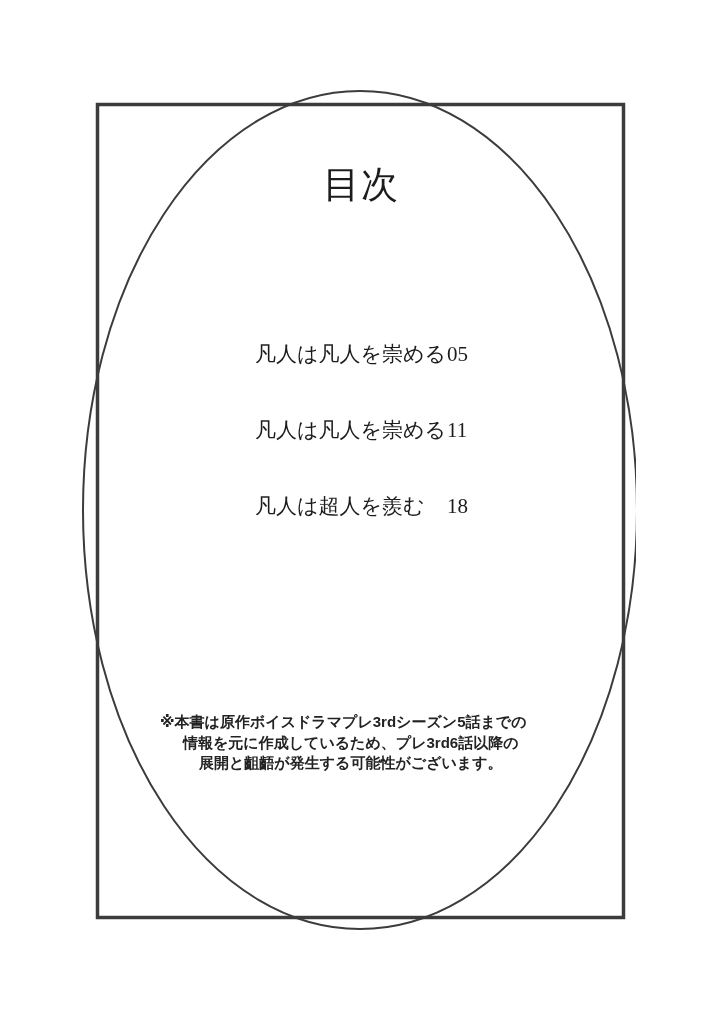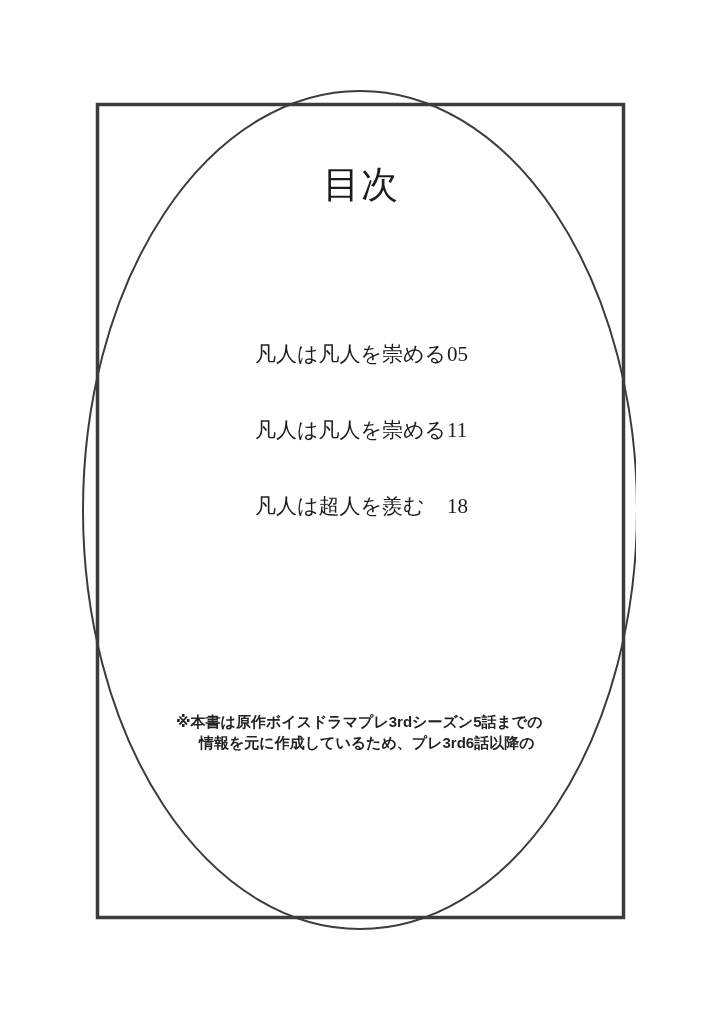--- a/index.html
+++ b/index.html
@@ -65,21 +65,21 @@
   .toc-label {
     width: 192px;
     white-space: nowrap;
   }
   .toc-pagenum {
     white-space: nowrap;
     text-align: right;
   }
   .disclaimer {
     position: absolute;
-    left: 176px;
+    left: 160px;
     top: 712px;
     font-family: "Liberation Sans", "DejaVu Sans", sans-serif;
     font-weight: 700;
     font-size: 15px;
     line-height: 20.5px;
     color: #232323;
     letter-spacing: 0;
   }
   .disclaimer-line.indented {
     padding-left: 15px;
@@ -116,17 +116,18 @@
     </div>
     <div class="toc-entry">
       <span class="toc-label">凡人は超人を羨む</span>
       <span class="toc-pagenum">18</span>
     </div>
   </div>
 
   <div class="disclaimer">
     <div class="disclaimer-line">※本書は原作ボイスドラマプレ3rdシーズン5話までの</div>
     <div class="disclaimer-line indented">情報を元に作成しているため、プレ3rd6話以降の</div>
+    <div class="disclaimer-line indented">展開と齟齬が発生する可能性がございます。</div>
   </div>
 
   <div class="folio">4</div>
 
 </div>
 
 </body></html>

